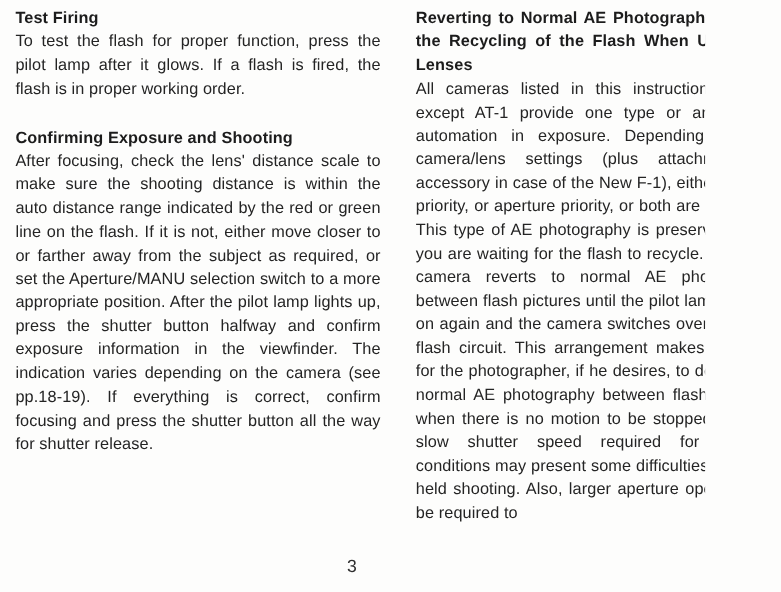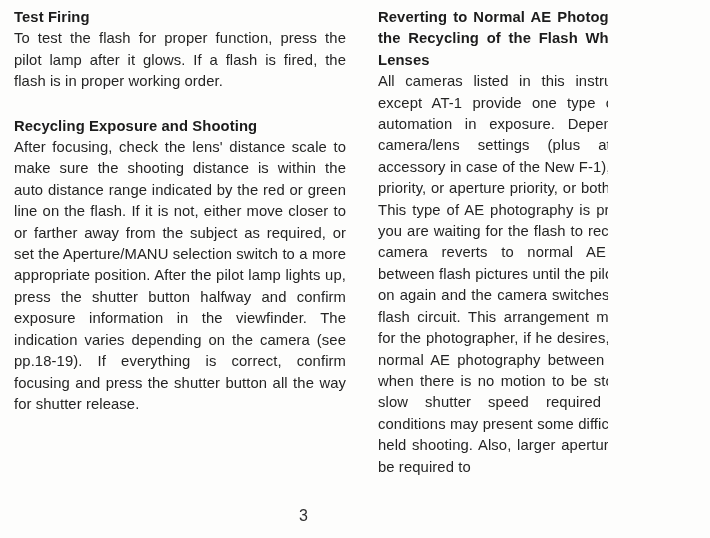--- a/index.html
+++ b/index.html
@@ -8,20 +8,21 @@
       background: #fdfdfc;
     }
     .doc-page {
       position: relative;
       width: 608px;
       height: 538px;
       background: #fdfdfc;
       color: #242424;
       font-family: "Liberation Sans", sans-serif;
       overflow: hidden;
+      padding-left: 33px;
     }
     .col {
       position: absolute;
       top: 7px;
       text-align: justify;
       font-size: 14.8px;
       line-height: 21.4px;
       letter-spacing: 0.1px;
       -webkit-hyphens: auto;
       hyphens: auto;
@@ -60,21 +61,21 @@
 
 <div class="doc-page">
 
   <div class="col col-left">
     <section class="sec">
       <h2 class="sec-heading">Test Firing</h2>
       <p class="sec-body">To test the flash for proper function, press the pilot lamp after it glows. If a flash is fired, the flash is in proper working order.</p>
     </section>
 
     <section class="sec">
-      <h2 class="sec-heading">Recycling Exposure and Shooting</h2>
+      <h2 class="sec-heading">Confirming Exposure and Shooting</h2>
       <p class="sec-body">After focusing, check the lens' distance scale to make sure the shooting distance is within the auto distance range indicated by the red or green line on the flash. If it is not, either move closer to or farther away from the subject as required, or set the Aperture/MANU selection switch to a more appropriate position. After the pilot lamp lights up, press the shutter button halfway and confirm exposure information in the viewfinder. The indication varies depending on the camera (see pp.18-19). If everything is correct, confirm focusing and press the shutter button all the way for shutter release.</p>
     </section>
   </div>
 
   <div class="col col-right">
     <section class="sec">
       <h2 class="sec-heading">Reverting to Normal AE Photography Before the Recycling of the Flash When Using FD Lenses</h2>
       <p class="sec-body">All cameras listed in this instruction booklet except AT-1 provide one type or another of automation in exposure. Depending on the camera/lens settings (plus attachment of accessory in case of the New F-1), either shutter priority, or aperture priority, or both are provided. This type of AE photography is preserved while you are waiting for the flash to recycle. It means camera reverts to normal AE photography between flash pictures until the pilot lamp comes on again and the camera switches over again to flash circuit. This arrangement makes possible for the photographer, if he desires, to depend on normal AE photography between flash pictures when there is no motion to be stopped. Use of slow shutter speed required for lowlight conditions may present some difficulties in hand-held shooting. Also, larger aperture opening will be required to</p>
     </section>
   </div>

